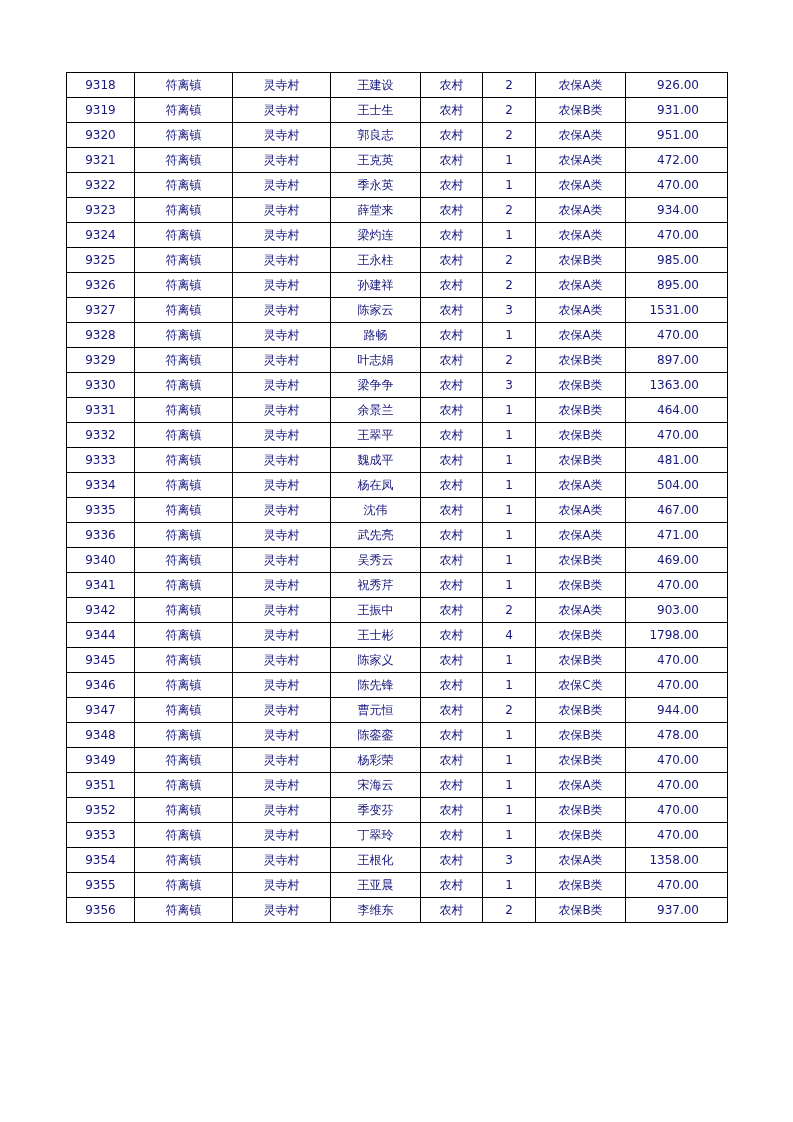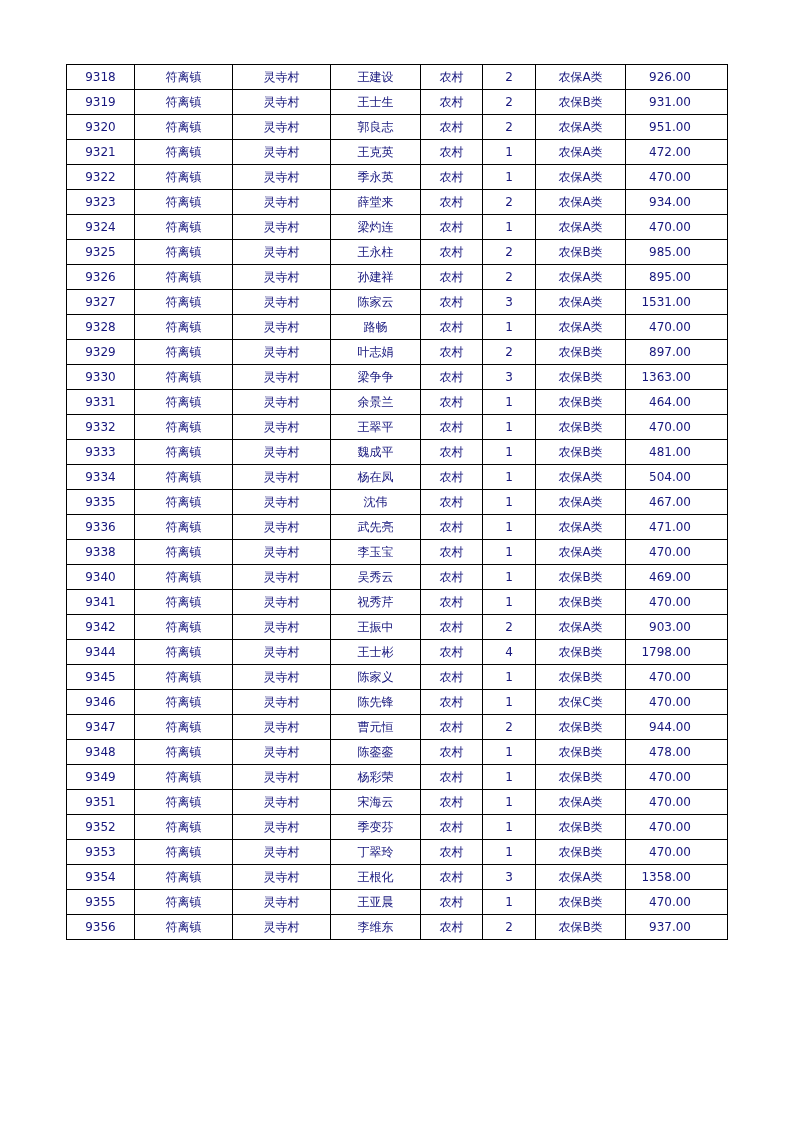--- a/index.html
+++ b/index.html
@@ -15,21 +15,21 @@
   }
   .page {
     position: relative;
     width: 793px;
     height: 1122px;
     background: var(--bg-color);
     overflow: hidden;
   }
   table.data-table {
     position: absolute;
-    top: 64px;
+    top: 72px;
     left: 66px;
     border-collapse: collapse;
     table-layout: fixed;
     font-family: "DejaVu Sans", "Liberation Sans", sans-serif;
   }
   table.data-table td {
     border: 1px solid var(--border-color);
     height: 25px;
     padding: 0 2px;
     font-size: 12px;
@@ -42,21 +42,21 @@
   col.col-id       { width: 68px; }
   col.col-town     { width: 98px; }
   col.col-village  { width: 98px; }
   col.col-name     { width: 90px; }
   col.col-residence{ width: 62px; }
   col.col-count    { width: 53px; }
   col.col-category { width: 90px; }
   col.col-amount   { width: 102px; }
   table.data-table td.cell-amount {
     text-align: right;
-    padding-right: 36px;
+    padding-right: 28px;
   }
 </style>
 </head>
 <body>
 
 <div class="page">
   <table class="data-table">
     <colgroup>
       <col class="col-id">
       <col class="col-town">
@@ -252,30 +252,20 @@
           <td class="cell-id">9336</td>
           <td class="cell-town">符离镇</td>
           <td class="cell-village">灵寺村</td>
           <td class="cell-name">武先亮</td>
           <td class="cell-residence">农村</td>
           <td class="cell-count">1</td>
           <td class="cell-category">农保A类</td>
           <td class="cell-amount">471.00</td>
         </tr>
         <tr>
-          <td class="cell-id">9338</td>
-          <td class="cell-town">符离镇</td>
-          <td class="cell-village">灵寺村</td>
-          <td class="cell-name">李玉宝</td>
-          <td class="cell-residence">农村</td>
-          <td class="cell-count">1</td>
-          <td class="cell-category">农保A类</td>
-          <td class="cell-amount">470.00</td>
-        </tr>
-        <tr>
           <td class="cell-id">9340</td>
           <td class="cell-town">符离镇</td>
           <td class="cell-village">灵寺村</td>
           <td class="cell-name">吴秀云</td>
           <td class="cell-residence">农村</td>
           <td class="cell-count">1</td>
           <td class="cell-category">农保B类</td>
           <td class="cell-amount">469.00</td>
         </tr>
         <tr>

